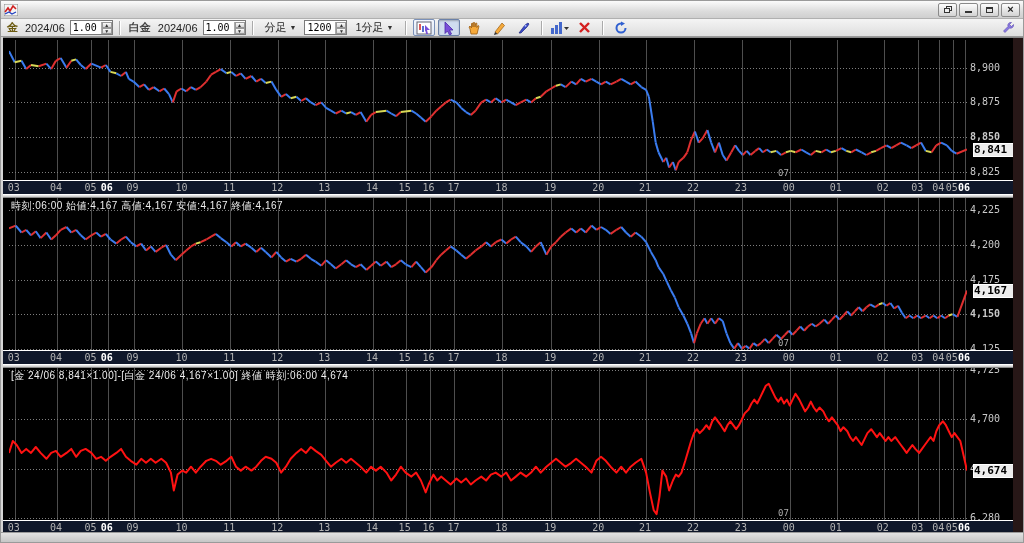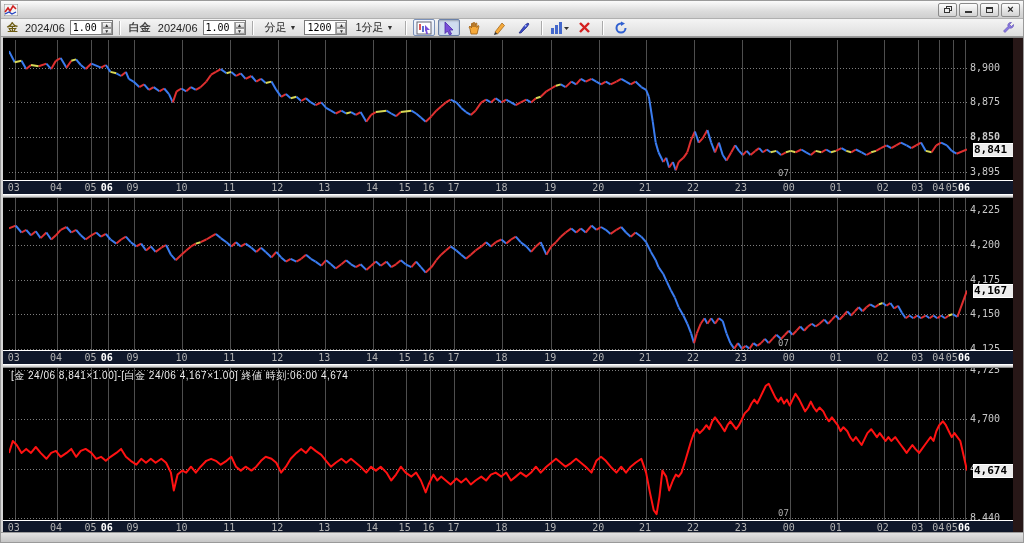--- a/index.html
+++ b/index.html
@@ -430,21 +430,21 @@
             <line x1="932.1" y1="102.6" x2="937.9" y2="105.3" stroke="#3a7cf0" stroke-width="2"></line>
             <line x1="937.9" y1="105.3" x2="942.7" y2="110.9" stroke="#3a7cf0" stroke-width="2"></line>
             <line x1="942.7" y1="110.9" x2="947.5" y2="113.7" stroke="#3a7cf0" stroke-width="2"></line>
             <line x1="947.5" y1="113.7" x2="958.0" y2="109.5" stroke="#e03030" stroke-width="2"></line>
           </svg>
         </div>
       <div class="yaxis" style="height: 140px;">
           <div class="ytick" style="top: 21.7228px;">8,900</div>
           <div class="ytick" style="top: 56.3762px;">8,875</div>
           <div class="ytick" style="top: 91.0297px; font-weight: bold;">8,850</div>
-          <div class="ytick" style="top: 125.683px;">3,895</div>
+          <div class="ytick" style="top: 125.683px;">8,825</div>
           <div class="badge" style="top: 102.505px;">8,841</div>
         </div>
       <div class="xaxis" style="top: 140px;">
           <div class="xtick" style="left: 4.748px;">03</div>
           <div class="xtick" style="left: 46.9px;">04</div>
           <div class="xtick" style="left: 81.388px;">05</div>
           <div class="xtick bold" style="left: 97.674px;">06</div>
           <div class="xtick" style="left: 123.54px;">09</div>
           <div class="xtick" style="left: 172.398px;">10</div>
           <div class="xtick" style="left: 220.298px;">11</div>
@@ -710,25 +710,26 @@
             <line x1="920.6" y1="120.2" x2="924.5" y2="117.5" stroke="#e03030" stroke-width="2"></line>
             <line x1="924.5" y1="117.5" x2="928.3" y2="120.2" stroke="#3a7cf0" stroke-width="2"></line>
             <line x1="928.3" y1="120.2" x2="932.1" y2="117.5" stroke="#e03030" stroke-width="2"></line>
             <line x1="932.1" y1="117.5" x2="936.0" y2="120.2" stroke="#3a7cf0" stroke-width="2"></line>
             <line x1="936.0" y1="120.2" x2="939.8" y2="117.5" stroke="#e03030" stroke-width="2"></line>
             <line x1="939.8" y1="117.5" x2="943.6" y2="116.1" stroke="#d8d855" stroke-width="2"></line>
             <line x1="943.6" y1="116.1" x2="948.4" y2="118.8" stroke="#3a7cf0" stroke-width="2"></line>
             <line x1="948.4" y1="118.8" x2="958.0" y2="92.6" stroke="#e03030" stroke-width="2"></line>
           </svg>
         </div>
+      <div class="panel-header">時刻:06:00 始値:4,167 高値:4,167 安値:4,167 終値:4,167</div>
       <div class="yaxis" style="height: 152px;">
           <div class="ytick" style="top: 6.43636px;">4,225</div>
           <div class="ytick" style="top: 40.9818px;">4,200</div>
           <div class="ytick" style="top: 75.5273px;">4,175</div>
-          <div class="ytick" style="top: 110.073px;">4,150</div>
+          <div class="ytick" style="top: 110.073px; font-weight: bold;">4,150</div>
           <div class="ytick" style="top: 144.618px;">4,125</div>
           <div class="badge" style="top: 85.5818px;">4,167</div>
         </div>
       <div class="xaxis" style="top: 152px;">
           <div class="xtick" style="left: 4.748px;">03</div>
           <div class="xtick" style="left: 46.9px;">04</div>
           <div class="xtick" style="left: 81.388px;">05</div>
           <div class="xtick bold" style="left: 97.674px;">06</div>
           <div class="xtick" style="left: 123.54px;">09</div>
           <div class="xtick" style="left: 172.398px;">10</div>
@@ -792,21 +793,21 @@
               <line x1="0" x2="958" y1="150.5" y2="150.5" stroke="#7e7e7e" stroke-width="1" stroke-dasharray="1,2"></line>
             </g>
             <polyline points="0.0,84.9 3.8,73.0 7.7,77.0 12.5,84.9 17.2,80.9 22.0,84.9 26.8,79.0 31.6,84.9 37.4,90.8 42.2,84.9 46.9,82.9 51.7,88.8 57.5,84.9 62.3,80.9 67.1,88.8 71.8,82.9 76.6,80.9 82.4,84.9 87.2,90.8 92.0,88.8 96.8,92.8 101.5,88.8 107.3,84.9 112.1,80.9 116.9,88.8 121.7,92.8 127.4,96.7 132.2,90.8 137.0,94.8 141.8,90.8 146.6,94.8 152.3,90.8 157.1,94.8 161.9,104.6 164.8,122.4 168.6,106.6 173.4,102.6 177.2,104.6 182.0,98.7 186.8,104.6 191.6,98.7 197.3,92.8 202.1,90.8 206.9,92.8 211.7,96.7 217.5,92.8 222.3,88.8 227.0,98.7 231.8,102.6 236.6,98.7 242.4,102.6 247.2,98.7 252.0,92.8 256.7,88.8 262.5,90.8 267.3,94.8 272.1,104.6 276.9,98.7 281.7,90.8 287.4,84.9 292.2,80.9 297.0,84.9 301.8,79.0 306.6,82.9 312.3,86.9 317.1,92.8 321.9,98.7 326.7,94.8 332.4,90.8 337.2,94.8 342.0,90.8 346.8,94.8 351.6,98.7 357.3,104.6 362.1,98.7 366.9,102.6 371.7,98.7 377.5,104.6 382.2,112.5 387.0,106.6 391.8,98.7 396.6,104.6 402.4,108.6 407.1,104.6 411.9,112.5 416.7,124.4 419.6,116.5 424.4,106.6 428.2,112.5 432.1,108.6 436.8,112.5 441.6,116.5 447.4,110.5 452.2,114.5 457.0,110.5 461.8,116.5 466.5,112.5 472.3,108.6 477.1,112.5 481.9,106.6 486.7,104.6 492.4,108.6 497.2,104.6 502.0,112.5 506.8,108.6 511.6,104.6 517.3,108.6 522.1,104.6 526.9,98.7 531.7,104.6 537.4,98.7 542.2,94.8 547.0,90.8 551.8,94.8 556.6,98.7 562.3,94.8 567.1,90.8 571.9,94.8 576.7,98.7 582.5,104.6 587.3,92.8 592.0,88.8 596.8,92.8 601.6,98.7 607.4,104.6 612.2,98.7 617.0,104.6 621.7,98.7 626.5,94.8 632.3,90.8 637.1,104.6 640.9,124.4 644.7,142.1 647.6,146.1 650.5,128.3 653.4,102.6 657.2,108.6 660.1,122.4 663.9,112.5 666.8,106.6 669.6,108.6 672.5,104.6 676.3,92.8 679.2,82.9 682.1,73.0 685.0,65.1 687.8,61.2 690.7,65.1 694.5,61.2 697.4,57.2 700.3,61.2 703.2,53.3 706.0,49.4 708.9,53.3 711.8,57.2 715.6,63.2 718.5,57.2 721.4,53.3 724.2,57.2 727.1,61.2 730.0,57.2 732.9,51.3 735.7,45.4 739.6,41.5 742.5,35.5 745.3,31.6 748.2,35.5 751.1,29.6 753.9,23.7 756.8,17.8 759.7,15.8 762.6,21.7 766.4,29.6 769.3,33.6 772.1,29.6 775.0,35.5 777.9,31.6 780.8,37.5 783.6,31.6 786.5,25.7 790.3,31.6 793.2,37.5 796.1,43.4 799.0,39.5 801.8,33.6 804.7,39.5 807.6,43.4 810.5,39.5 814.3,43.4 817.2,49.4 820.0,53.3 822.9,49.4 825.8,53.3 828.7,57.2 831.5,63.2 834.4,59.2 838.3,63.2 841.1,69.1 844.0,73.0 846.9,69.1 849.7,73.0 852.6,77.0 855.5,71.1 858.4,65.1 862.2,61.2 865.1,65.1 867.9,69.1 870.8,65.1 873.7,69.1 876.6,73.0 879.4,69.1 882.3,73.0 886.2,69.1 889.0,73.0 891.9,77.0 894.8,80.9 897.6,84.9 900.5,80.9 903.4,77.0 906.3,80.9 910.1,84.9 913.0,80.9 915.8,77.0 918.7,73.0 921.6,69.1 924.5,73.0 927.3,63.2 930.2,57.2 934.0,53.3 936.9,57.2 939.8,63.2 942.7,69.1 945.5,65.1 948.4,69.1 951.3,73.0 958.0,102.6" fill="none" stroke="#ff1212" stroke-width="2" stroke-linejoin="round"></polyline>
           </svg>
         </div>
       <div class="panel-header">[金 24/06 8,841×1.00]-[白金 24/06 4,167×1.00] 終値 時刻:06:00 4,674</div>
       <div class="yaxis" style="height: 152px;">
           <div class="ytick" style="top: -4.02597px;">4,725</div>
           <div class="ytick" style="top: 45.3247px;">4,700</div>
           <div class="ytick" style="top: 94.6753px;">4,675</div>
-          <div class="ytick" style="top: 144.026px;">8,440</div>
+          <div class="ytick" style="top: 144.026px;">6,280</div>
           <div class="badge" style="top: 95.6494px;">4,674</div>
         </div>
       <div class="xaxis" style="top: 152px;">
           <div class="xtick" style="left: 4.748px;">03</div>
           <div class="xtick" style="left: 46.9px;">04</div>
           <div class="xtick" style="left: 81.388px;">05</div>
           <div class="xtick bold" style="left: 97.674px;">06</div>
           <div class="xtick" style="left: 123.54px;">09</div>
           <div class="xtick" style="left: 172.398px;">10</div>
           <div class="xtick" style="left: 220.298px;">11</div>

